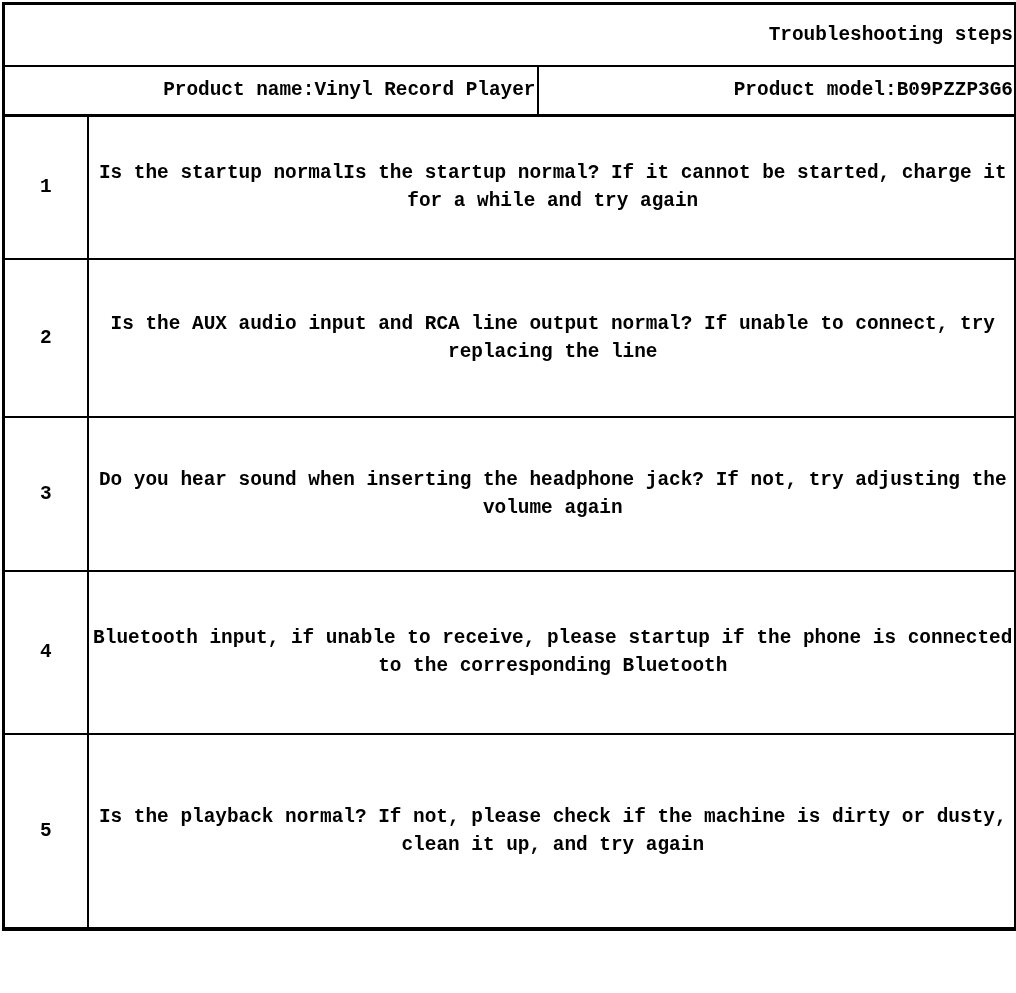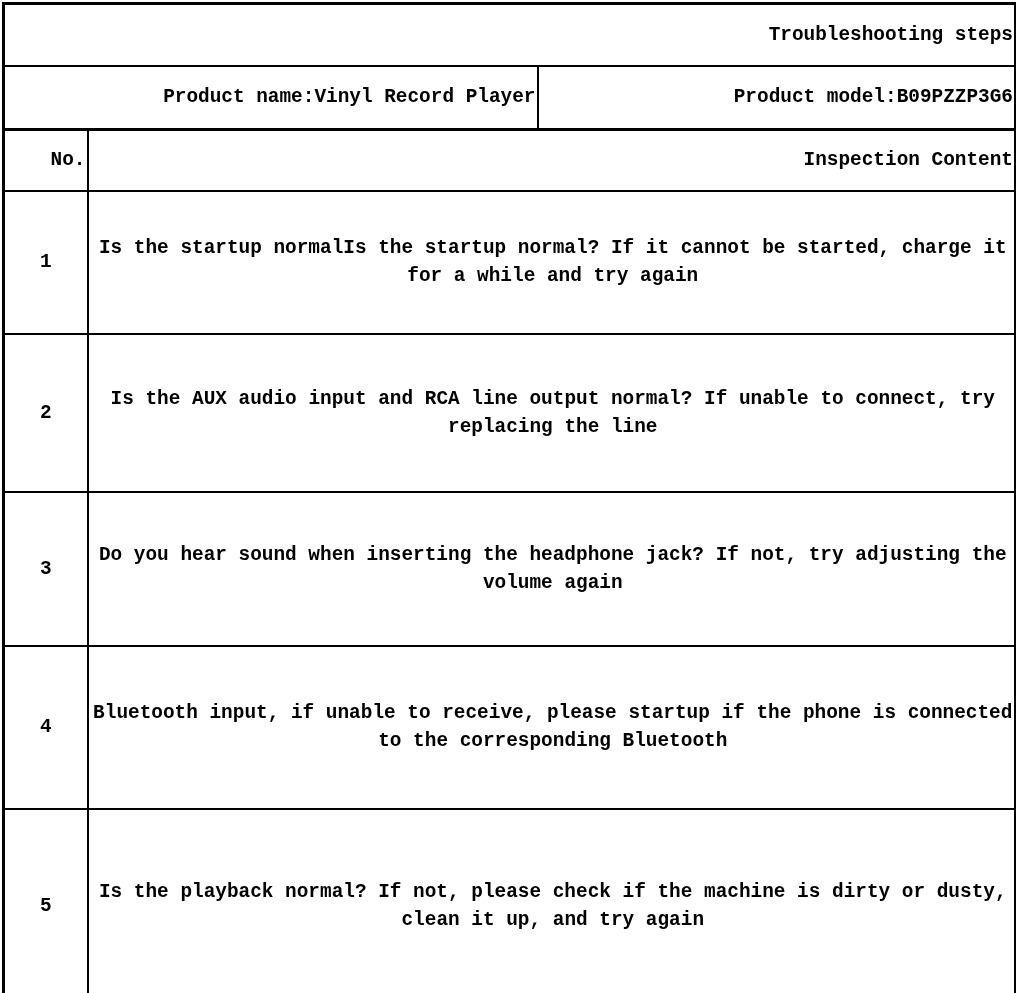--- a/index.html
+++ b/index.html
@@ -25,21 +25,21 @@
     font-weight: bold;
     color: #000;
     font-size: 19.4px;
   }
   table.ts-table td {
     border: 2px solid #000;
     vertical-align: middle;
     overflow: hidden;
   }
   tr.r-title  { height: 62px; }
-  tr.r-product{ height: 64px; }
+  tr.r-product{ height: 50px; }
   tr.r-header { height: 61px; }
   tr.r-body-1 { height: 143px; }
   tr.r-body-2 { height: 158px; }
   tr.r-body-3 { height: 154px; }
   tr.r-body-4 { height: 163px; }
   tr.r-body-5 { height: 195px; }
 
   td.c-center { text-align: right; }
   tr.r-product td { border-bottom-width: 3px; }
   td.no-cell {
@@ -66,24 +66,20 @@
     <tbody>
         <tr class="r-title">
       <td colspan="3" class="c-center">Troubleshooting steps</td>
     </tr>
 
     <tr class="r-product">
       <td colspan="2" class="c-center">Product name:Vinyl Record Player</td>
       <td class="c-center">Product model:B09PZZP3G6</td>
     </tr>
 
-    <tr class="r-header">
-      <td class="c-center">No.</td>
-      <td colspan="2" class="c-center">Inspection Content</td>
-    </tr>
 
     <tr class="r-body-1">
       <td class="no-cell">1</td>
       <td colspan="2" class="content-cell">Is the startup normalIs the startup normal? If it cannot be started, charge it for a while and try again</td>
     </tr>
 
     <tr class="r-body-2">
       <td class="no-cell">2</td>
       <td colspan="2" class="content-cell">Is the AUX audio input and RCA line output normal? If unable to connect, try replacing the line</td>
     </tr>

